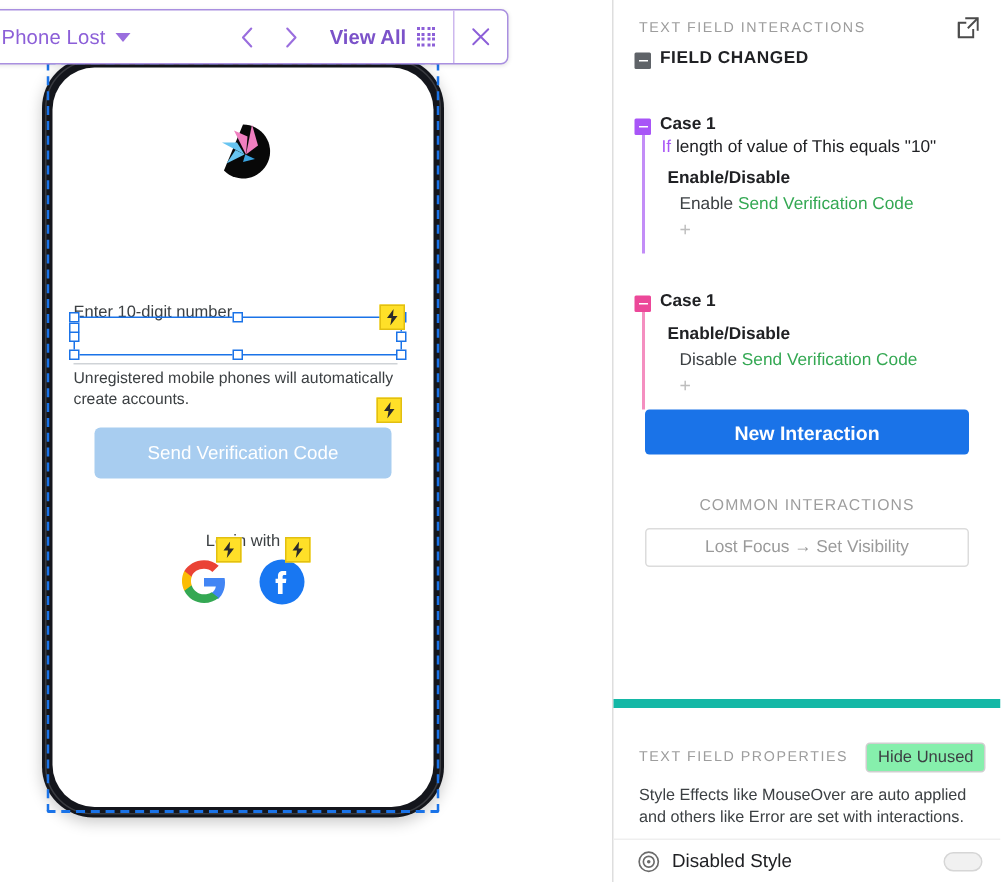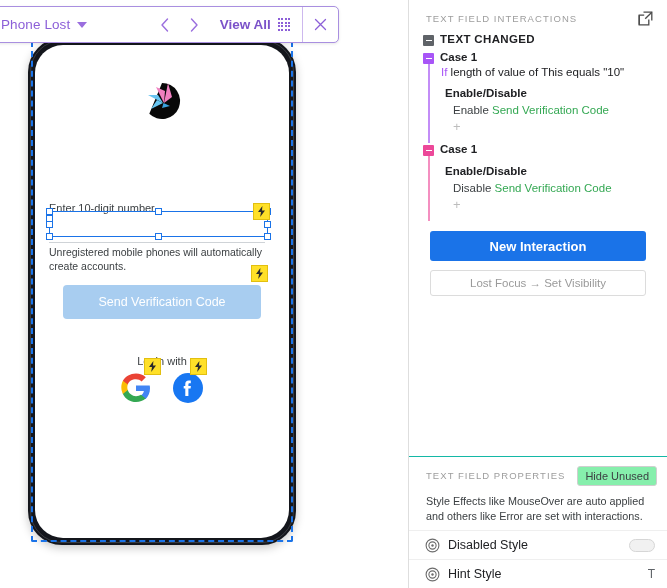--- a/index.html
+++ b/index.html
@@ -233,21 +233,21 @@
     display: block; width: 6px; height: 1.6px; background: #ffffff;
   }
   .t-dark   { background: #5f6368; }
   .t-purple { background: #a855f7; }
   .t-pink   { background: #ec4899; }
 
   .evt-title {
     font-size: 11.5px; font-weight: bold; color: #202124;
     letter-spacing: .35px; margin-left: 6px;
   }
-  .case-block { position: relative; padding-left: 0; }
+  .case-block { position: relative; padding-left: 0; margin-top: 26px; }
   .case-rail {
     position: absolute; left: 5px; top: 12px; bottom: 0;
     width: 1.5px;
   }
   .rail-purple { background: #c38df7; }
   .rail-pink   { background: #f48fc0; }
 
   .case-title {
     font-size: 11.5px; font-weight: bold; color: #202124; margin-left: 6px;
   }
@@ -265,21 +265,21 @@
     font-size: 11.5px; color: #3c4043;
     padding: 5px 0 0 30px;
   }
   .target { color: #34a853; }
   .plus {
     font-size: 13px; color: #bdbdbd;
     padding: 3px 0 9px 30px;
   }
 
   #new-interaction {
-    margin: 10px 21px 0 21px;
+    margin: 0 21px 0 21px;
     height: 30px;
     background: #1a73e8;
     color: #ffffff;
     border-radius: 3px;
     display: flex; align-items: center; justify-content: center;
     font-size: 13px; font-weight: 600;
   }
 
   #common-label {
     text-align: center;
@@ -291,22 +291,22 @@
     margin: 9px 21px 12px 21px;
     height: 26px;
     border: 1px solid #dcdcdc;
     border-radius: 3px;
     display: flex; align-items: center; justify-content: center;
     font-size: 11.5px; color: #9a9a9a;
   }
 
   #props {
     position: absolute; left: 0; right: 0; bottom: 0;
-    border-top: 1px solid #14b8a6;
-    padding-top: 9px;
+    border-top: 6px solid #14b8a6;
+    padding-top: 23px;
   }
   .props-head {
     display: flex; align-items: center; justify-content: space-between;
     padding: 0 10px 0 17px;
   }
   .props-head .lbl {
     font-size: 9.5px; letter-spacing: 1.05px; color: #9d9d9d;
   }
   #hide-unused {
     border: 1px solid #cfcfcf; border-radius: 3px;
@@ -480,21 +480,21 @@
         </svg>
       </span>
     </div>
 
     <div id="tree">
 
       <div class="row">
         <span class="toggle t-dark">
             <i></i>
           </span>
-        <span class="evt-title">TEXT CHANGED</span>
+        <span class="evt-title">FIELD CHANGED</span>
       </div>
 
       <div class="case-block">
         <span class="case-rail rail-purple"></span>
         <div class="row" style="padding-top:5px">
           <span class="toggle t-purple">
               <i></i>
             </span>
           <span class="case-title">Case 1</span>
         </div>
@@ -523,20 +523,21 @@
           <span>Disable</span>
           <span class="target">Send Verification Code</span>
         </div>
         <div class="plus">+</div>
       </div>
 
     </div>
 
     <div id="new-interaction">New Interaction</div>
 
+    <div id="common-label">COMMON INTERACTIONS</div>
     <div id="common-chip">Lost Focus → Set Visibility</div>
 
     <div id="props">
       <div class="props-head">
         <span class="lbl">TEXT FIELD PROPERTIES</span>
         <span id="hide-unused">Hide Unused</span>
       </div>
       <div class="props-note">Style Effects like MouseOver are auto applied and others like Error are set with interactions.</div>
 
       <div class="style-row">
@@ -544,27 +545,16 @@
           <svg width="15" height="15" viewBox="0 0 15 15">
             <circle cx="7.5" cy="7.5" r="6.4" fill="none" stroke="#6b6b6b" stroke-width="1.1"></circle>
             <circle cx="7.5" cy="7.5" r="3.6" fill="none" stroke="#6b6b6b" stroke-width="1.1"></circle>
             <circle cx="7.5" cy="7.5" r="1.2" fill="#6b6b6b"></circle>
           </svg>
         </span>
         <span class="style-name">Disabled Style</span>
         <span class="pill"></span>
       </div>
 
-      <div class="style-row">
-        <span class="ring">
-          <svg width="15" height="15" viewBox="0 0 15 15">
-            <circle cx="7.5" cy="7.5" r="6.4" fill="none" stroke="#6b6b6b" stroke-width="1.1"></circle>
-            <circle cx="7.5" cy="7.5" r="3.6" fill="none" stroke="#6b6b6b" stroke-width="1.1"></circle>
-            <circle cx="7.5" cy="7.5" r="1.2" fill="#6b6b6b"></circle>
-          </svg>
-        </span>
-        <span class="style-name">Hint Style</span>
-        <span class="t-glyph">T</span>
-      </div>
     </div>
 
   </div>
 </div>
 
 </body></html>

